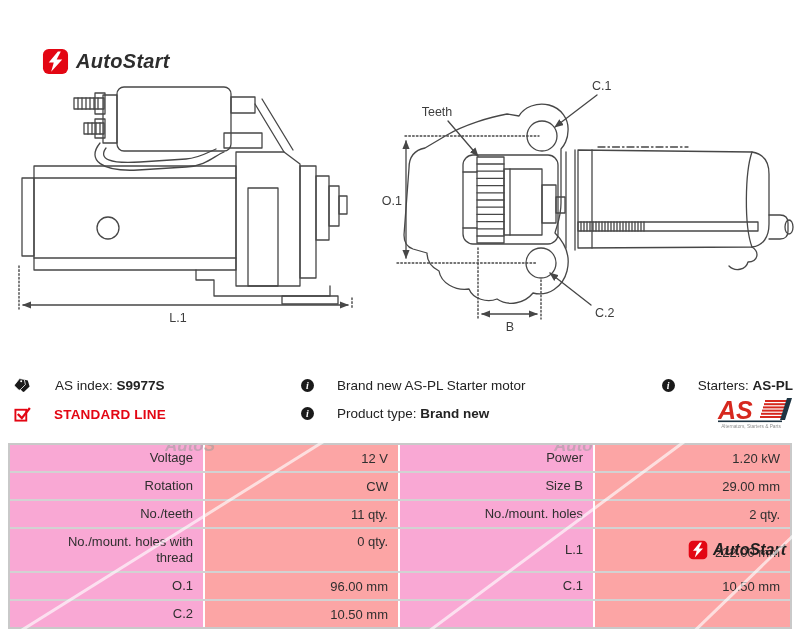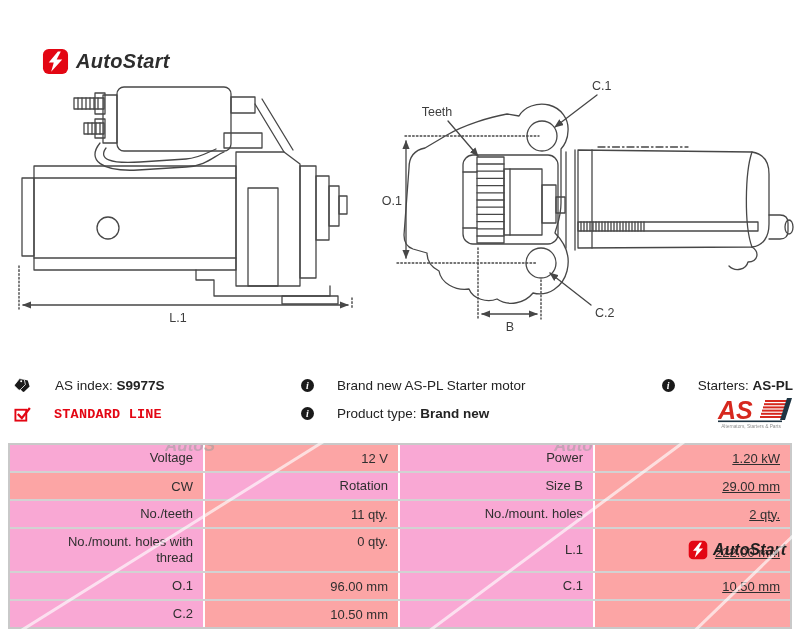--- a/index.html
+++ b/index.html
@@ -25,21 +25,21 @@
   .aspl-logo{position:absolute;right:6px;top:396px;}
   
   .spec-table{
     position:absolute;left:8px;top:443px;width:784px;box-sizing:border-box;
     border:2px solid #c9c9c9;background:#d2d2d2;
     display:grid;grid-template-columns:1fr 1fr 1fr 1fr;
     grid-template-rows:26px 26px 26px 42px 26px 26px;row-gap:2px;z-index:1;
   }
   .cell{display:flex;align-items:center;justify-content:flex-end;font-size:13px;color:#2f2f2f;
     border-right:2px solid #fff;box-sizing:border-box;}
-  .cell:nth-child(4n){border-right:none;text-decoration:underline;}
+  .cell:nth-child(4n){border-right:none;}
   .lab{background:#f9a8d4;padding:0 10px 0 38px;text-align:right;line-height:1.25;}
   .val{background:#fca5a5;padding:0 10px;}
   .cell-l1{position:relative;align-items:center;padding-top:5px;}
   .wm-logo{position:absolute;right:4px;top:11px;display:flex;align-items:center;gap:5px;z-index:2;}
   .wm-logo .word{font-size:16px;font-weight:bold;font-style:italic;color:#1f1f1f;}
   
   .wm-clip{position:absolute;left:8px;top:445px;width:694px;height:15px;overflow:hidden;z-index:3;pointer-events:none;}
   .wm-part{position:absolute;top:-9px;font-size:17px;font-weight:bold;font-style:italic;color:#9c9c9c;opacity:.55;}
   svg.streaks{position:absolute;left:0;top:0;z-index:2;pointer-events:none;}
 </style>
@@ -142,21 +142,21 @@
 
 <div class="inf" style="left:14px;top:378px;">
   <svg width="18" height="15" viewBox="0 0 18 15">
     <path d="M8.5,1.2 L13.8,2.6 L15.6,8.6 L10.4,13.6 C9.9,14.1 9.1,14.1 8.6,13.6 L4.4,9.2 Z" fill="#1a1a1a"></path>
     <path d="M5.5,0.6 L10.3,1.4 L11.4,6.6 L6.2,11.8 C5.7,12.3 4.9,12.3 4.4,11.8 L0.9,8.2 C0.4,7.7 0.4,6.9 0.9,6.4 Z" fill="#1a1a1a" stroke="#fff" stroke-width="0.8"></path>
     <circle cx="7.2" cy="3.2" r="1" fill="#fff"></circle>
   </svg>
   <span><span>AS index:</span> <b>S9977S</b></span>
 </div>
 
-<div class="inf" style="left:14px;top:406px;font-family:Liberation Mono, monospace;">
+<div class="inf" style="left:14px;top:406px;">
   <svg width="17" height="16" viewBox="0 0 18 16">
     <rect x="1.5" y="3.5" width="11.5" height="11.5" fill="none" stroke="#e30613" stroke-width="2"></rect>
     <path d="M4,8 L8.3,12.4 L16.8,1.6" fill="none" stroke="#e30613" stroke-width="2.4"></path>
   </svg>
   <span class="std">STANDARD LINE</span>
 </div>
 
 <div class="inf" style="left:301px;top:378px;">
   <span class="i-icon">i</span>
   <span>Brand new AS-PL Starter motor</span>
@@ -186,22 +186,22 @@
   <rect x="10" y="24.5" width="64" height="1.6" fill="#1e3442"></rect>
   <text x="43" y="31.8" text-anchor="middle" font-size="4.8" fill="#8f8f8f">Alternators, Starters &amp; Parts</text>
 </svg>
 
 <div class="spec-table">
   <div class="cell lab">Voltage</div>
   <div class="cell val">12 V</div>
   <div class="cell lab">Power</div>
   <div class="cell val">1.20 kW</div>
 
+  <div class="cell lab">Rotation</div>
   <div class="cell val">CW</div>
-  <div class="cell lab">Rotation</div>
   <div class="cell lab">Size B</div>
   <div class="cell val">29.00 mm</div>
 
   <div class="cell lab">No./teeth</div>
   <div class="cell val">11 qty.</div>
   <div class="cell lab">No./mount. holes</div>
   <div class="cell val">2 qty.</div>
 
   <div class="cell lab">No./mount. holes with thread</div>
   <div class="cell val" style="align-items:flex-start;padding-top:5px;">0 qty.</div>

